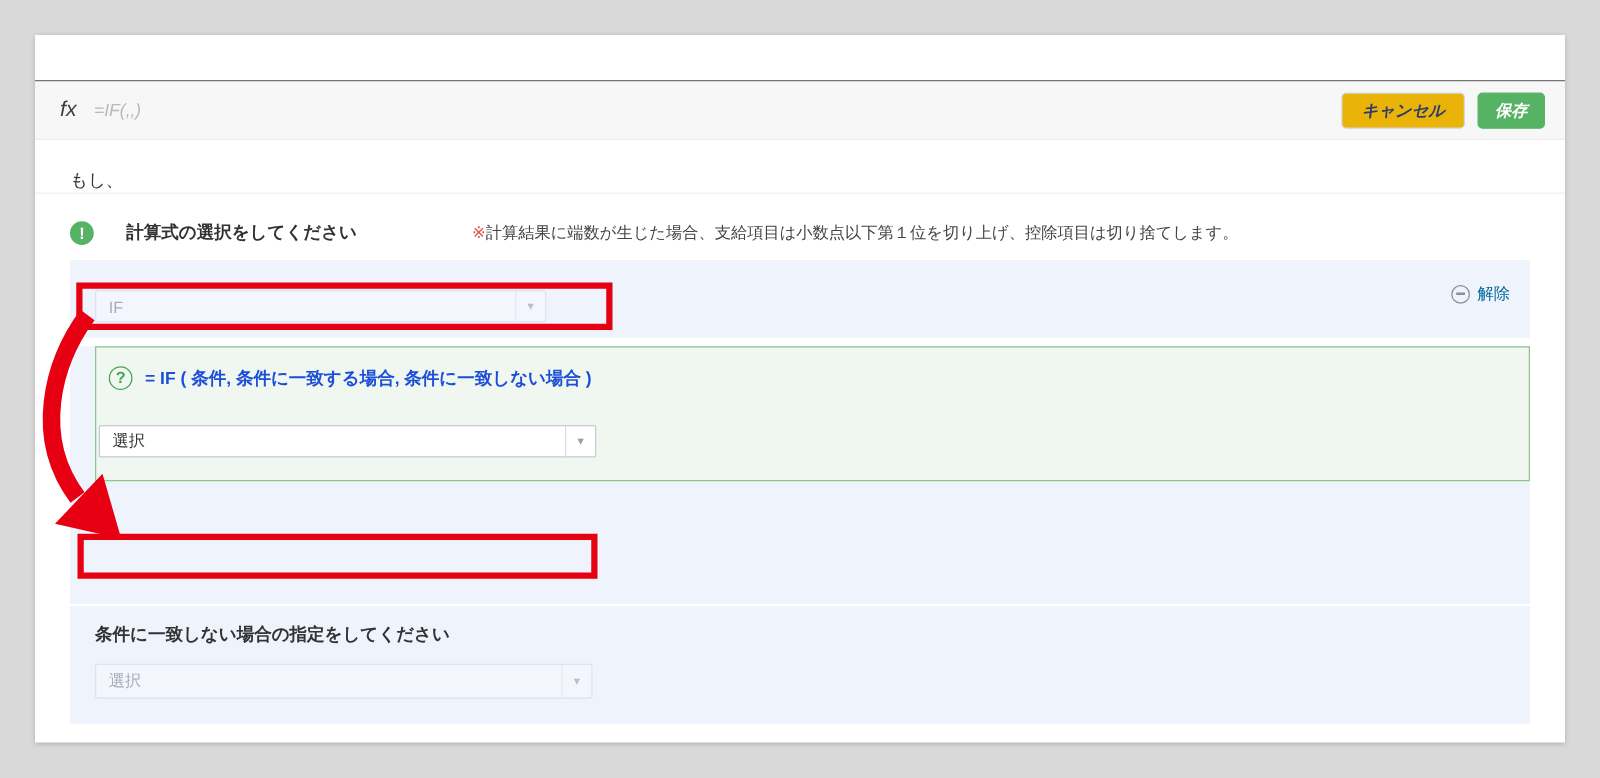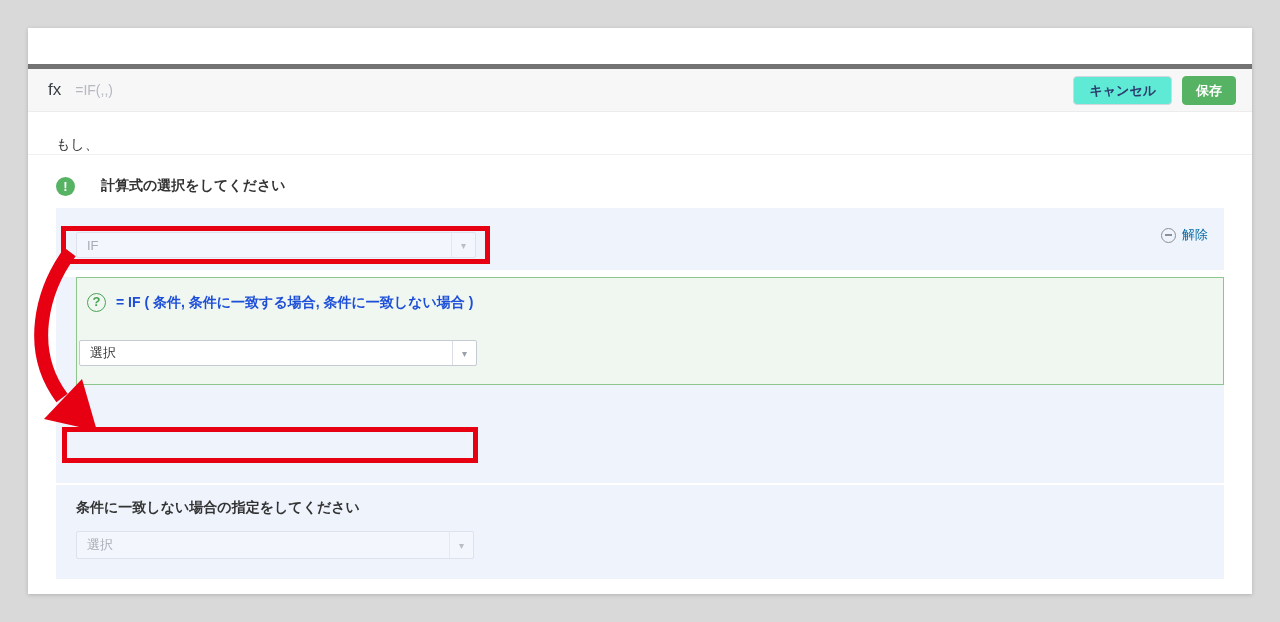--- a/index.html
+++ b/index.html
@@ -19,30 +19,30 @@
     position:absolute; left:0; right:0; top:9px; text-align:center;
     font-size:15px; font-weight:bold; color:#333;
   }
   .close-btn {
     position:absolute; right:14px; top:4px; width:28px; height:28px;
     font-size:21px; color:#777; text-align:center; line-height:28px; cursor:pointer;
   }
   
   .formula-bar {
     position:absolute; left:0; top:36px; width:100%; height:48px;
-    background:#f7f7f8; border-top:5px solid #737373; border-bottom:1px solid #ececec;
-    display:flex; align-items:center; padding:0 16px;
+    background:#f7f7f8; border-top:1px solid #737373; border-bottom:1px solid #ececec;
+    display:flex; align-items:center; padding:0 16px;font-style:italic;
   }
   .fx-label { font-size:17px; color:#3a3f46; margin-left:4px; }
   .fx-expression { font-size:14px; color:#b5b9c0; margin-left:14px; flex:1; }
   .btn {
     display:inline-block; font-size:13px; font-weight:bold; border-radius:4px;
     padding:7px 15px; cursor:pointer; line-height:1;
   }
-  .btn-cancel { background:#5eead4; border:1px solid #d4d7dd; color:#2c3c6e; margin-right:10px; }
+  .btn-cancel { background:#eab308; border:1px solid #d4d7dd; color:#2c3c6e; margin-right:10px; }
   .btn-save { background:#57b364; border:1px solid #57b364; color:#fff; padding:7px 13px; }
   
   .moshi-row {
     position:absolute; left:0; top:84px; width:100%; height:43px;
     border-bottom:1px solid #f1f1f1; display:flex; align-items:flex-end; padding-left:28px;
     font-size:14px; color:#333;
   }
   
   .guide-row {
     position:absolute; left:0; top:140px; width:100%; height:36px;
@@ -65,21 +65,21 @@
     position:absolute; height:26px; border:1px solid #c6cad2; background:#fff;
     font-size:13px; color:#333; display:flex; align-items:center; border-radius:2px;
   }
   .select-box .val { flex:1; padding-left:10px; }
   .select-box .caret {
     width:24px; height:100%; border-left:1px solid #d9dde6; color:#9aa0a8;
     font-size:10px; display:flex; align-items:center; justify-content:center;
   }
   .select-disabled { background:#f3f6fc; border-color:#dde2ec; color:#a7acb5; }
   .select-disabled .caret { border-left-color:#e4e8f0; color:#b8bdc6; }
-  .if-select { left:20px; top:24px; width:400px; }
+  .if-select { left:20px; top:24px; width:361px; }
   
   .redbox { position:absolute; border:5px solid #e60012; z-index:6; pointer-events:none; }
   .redbox-if { left:5px; top:18px; width:429px; height:38px; }
   .redbox-or { left:34px; top:399px; width:416px; height:36px; }
   
   .kaijo {
     position:absolute; right:16px; top:18px; display:flex; align-items:center;
     color:#0369a1; font-size:13px; cursor:pointer;
   }
   .minus-circle-icon {
@@ -131,20 +131,21 @@
     <span class="btn btn-save">保存</span>
   </div>
 
   <div class="moshi-row">
     <span>もし、</span>
   </div>
 
   <div class="guide-row">
     <span class="info-icon">!</span>
     <span class="guide-heading">計算式の選択をしてください</span>
+    <span class="guide-note"><span class="note-mark">※</span><span>計算結果に端数が生じた場合、支給項目は小数点以下第１位を切り上げ、控除項目は切り捨てします。</span></span>
   </div>
 
   <div class="section section-1">
     <div class="select-box select-disabled if-select">
       <span class="val">IF</span>
       <span class="caret">▾</span>
     </div>
     <div class="redbox redbox-if"></div>
     <div class="kaijo">
       <span class="minus-circle-icon"></span>

